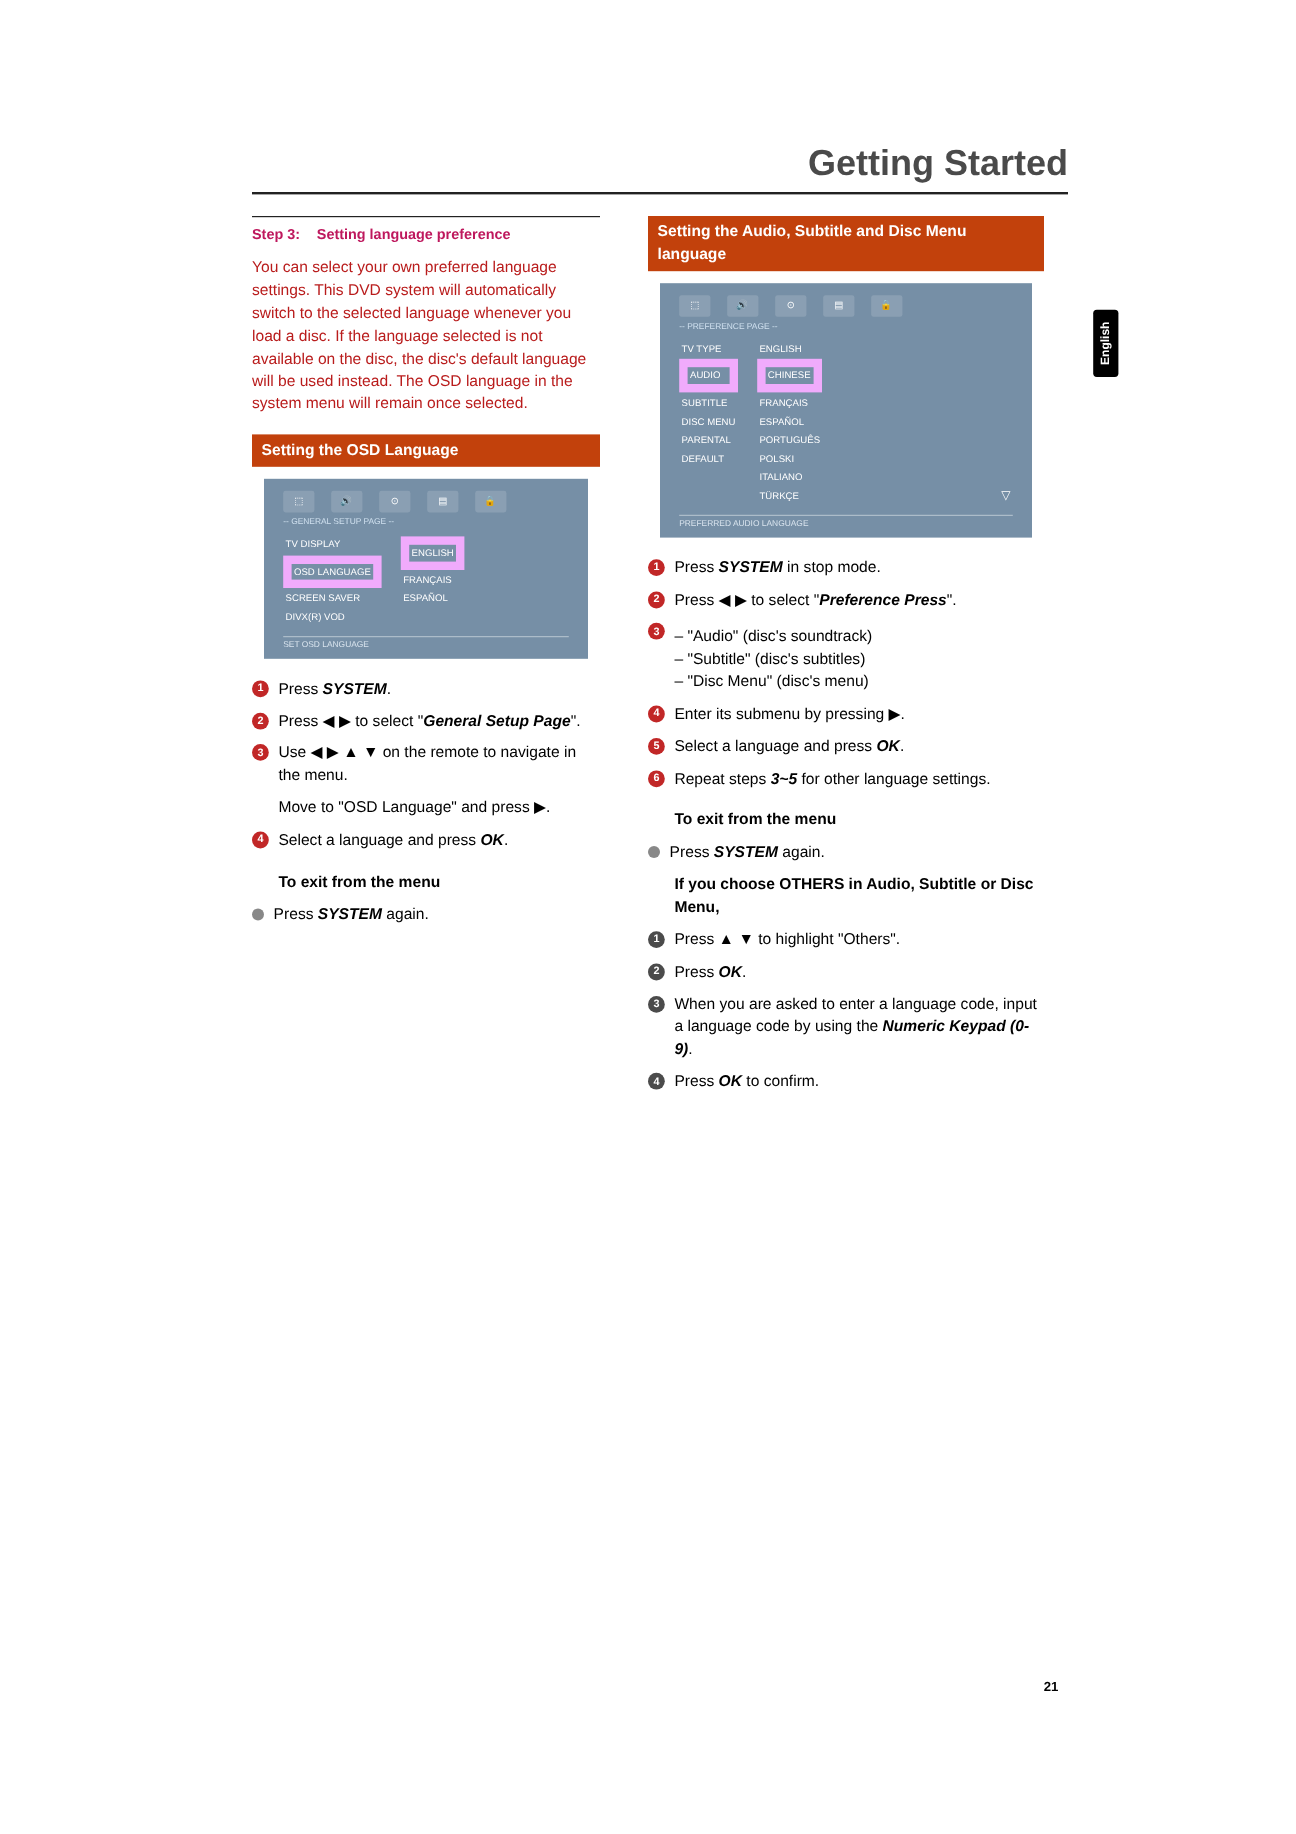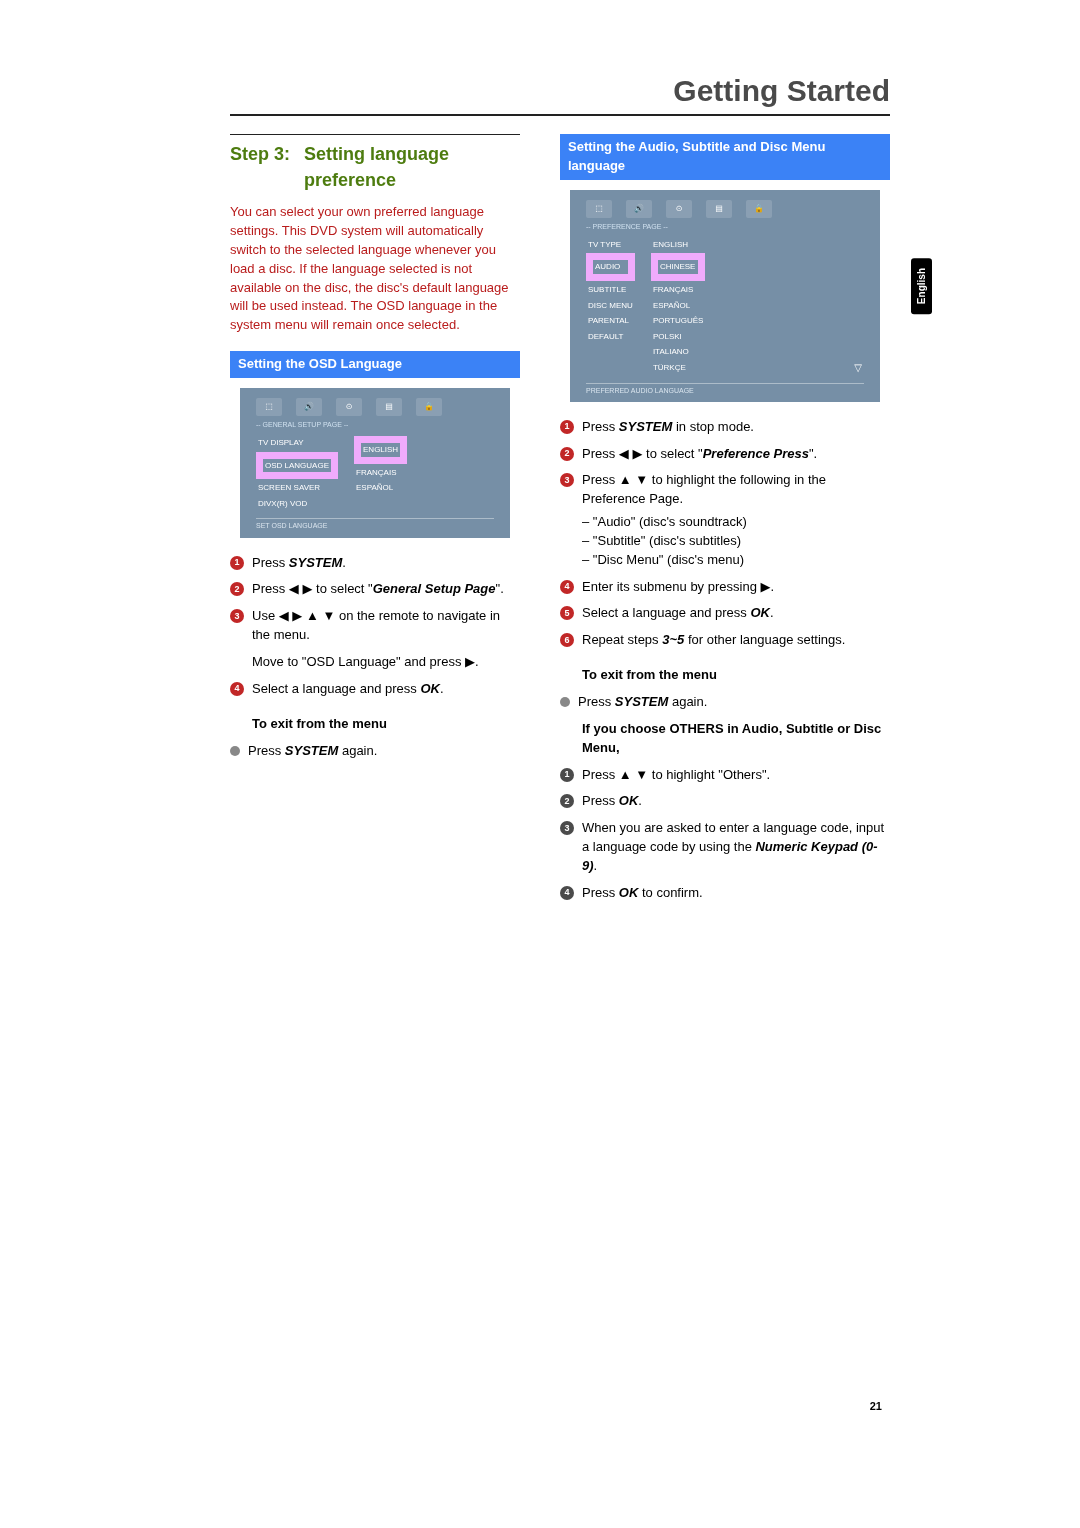--- a/index.html
+++ b/index.html
@@ -5,23 +5,22 @@
     * { margin: 0; padding: 0; box-sizing: border-box; }
     body {
       width: 1080px;
       height: 1528px;
       background: #fff;
       font-family: "Gill Sans", "Gill Sans MT", Arial, sans-serif;
       position: relative;
       color: #000;
     }
     .page {
-      padding: 74px 190px 0 210px;
+      padding: 120px 190px 0 210px;
       position: relative;
-      margin-left: 20px;
     }
     .section-title {
       font-size: 30px;
       font-weight: bold;
       color: #4a4a4a;
       text-align: right;
       border-bottom: 2px solid #222;
       padding-bottom: 6px;
       margin-bottom: 18px;
     }
@@ -40,32 +39,32 @@
     }
     .two-col {
       display: flex;
       gap: 40px;
     }
     .col { flex: 1; font-size: 13px; line-height: 1.45; }
     .col.left { flex: 0 0 290px; }
     .col.right { flex: 0 0 330px; }
     .step-hdr {
       font-weight: bold;
-      color: #4d7c0f;
-      font-size: 18px;
+      color: #be185d;
+      font-size: 12px;
       display: flex;
       gap: 14px;
       margin-bottom: 10px;
       border-top: 1px solid #222;
       padding-top: 6px;
     }
     .step-hdr .step-label { white-space: nowrap; }
     .para { margin-bottom: 16px; color: #b91c1c; }
     .sub-header {
-      background: #3b82f6;
+      background: #c2410c;
       color: #fff;
       font-weight: bold;
       font-size: 13px;
       padding: 4px 8px;
       margin-bottom: 10px;
     }
     .menu-mock {
       background: #768fa6;
       color: #fff;
       font-size: 8px;
@@ -271,21 +270,20 @@
           <span class="num-badge">1</span>
           <div class="content"><span>Press </span><span class="bold-in">SYSTEM</span><span> in stop mode.</span></div>
         </div>
         <div class="ol-item">
           <span class="num-badge">2</span>
           <div class="content"><span>Press ◀ ▶ to select "</span><span class="bold-in">Preference Press</span><span>".</span></div>
         </div>
         <div class="ol-item">
           <span class="num-badge">3</span>
           <div class="content">
-            <div>Press ▲ ▼ to highlight the following in the Preference Page.</div>
             <div class="dash-list">
               <div class="dash-item">"Audio" (disc's soundtrack)</div>
               <div class="dash-item">"Subtitle" (disc's subtitles)</div>
               <div class="dash-item">"Disc Menu" (disc's menu)</div>
             </div>
           </div>
         </div>
         <div class="ol-item">
           <span class="num-badge">4</span>
           <div class="content">Enter its submenu by pressing ▶.</div>

